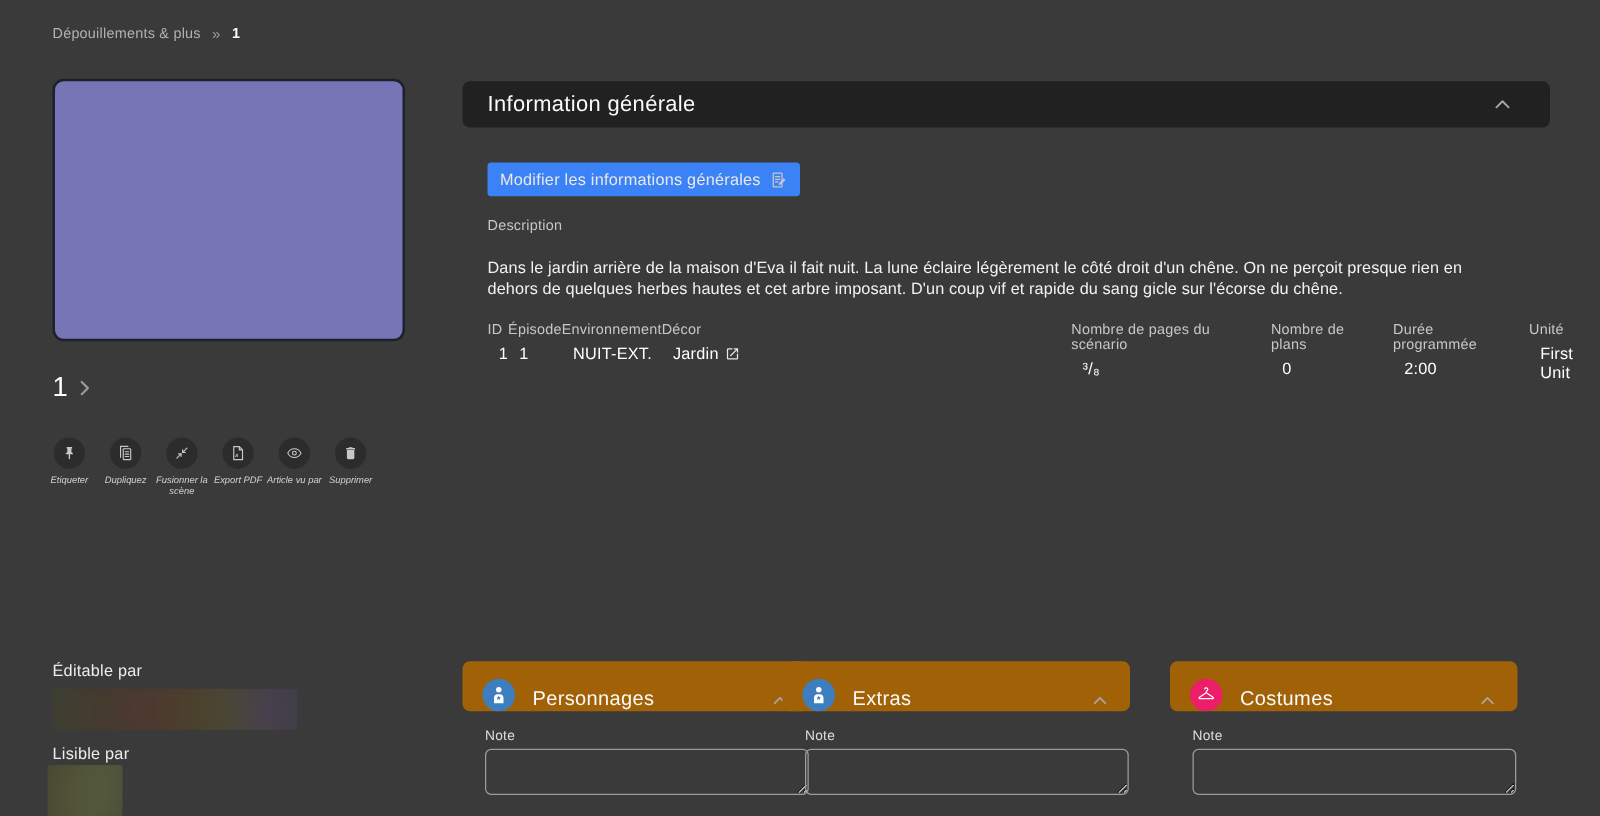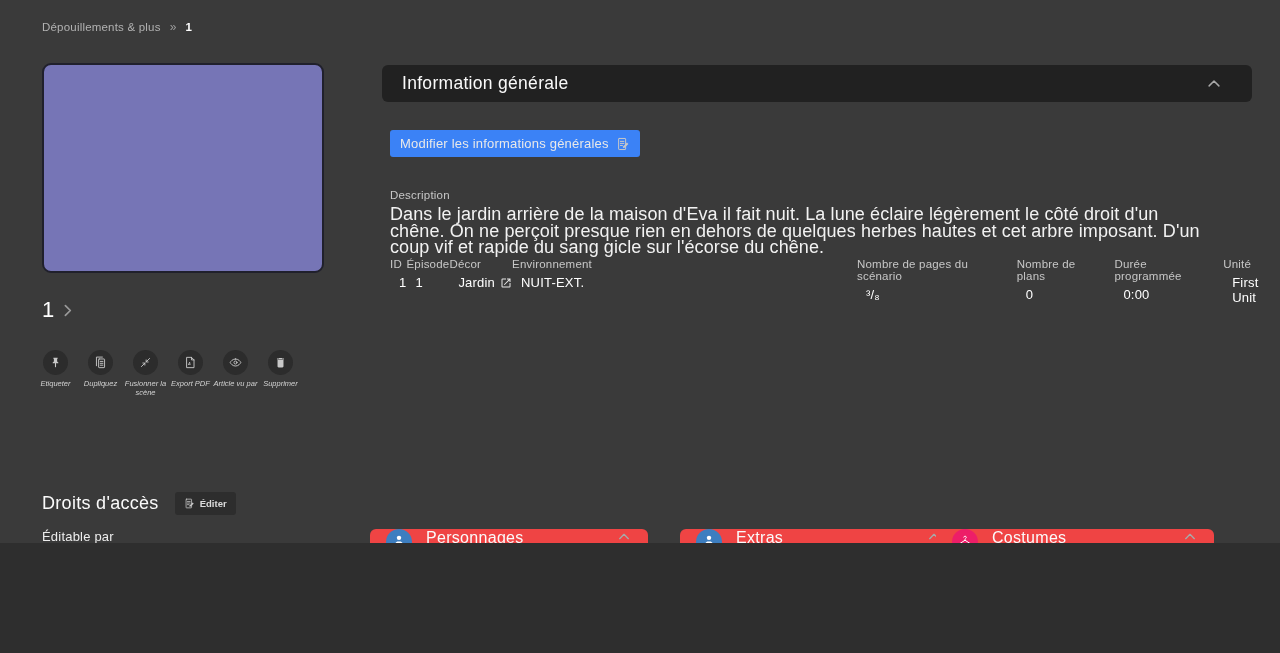--- a/index.html
+++ b/index.html
@@ -1,19 +1,19 @@
 <!DOCTYPE html>
 <html><head>
 <meta charset="utf-8">
 <style>
   * { margin:0; padding:0; box-sizing:border-box; }
   html,body { background:#2e2e2e; }
   body { font-family:"Liberation Sans", sans-serif; }
   #app {
-    position:relative; width:1280px; height:543px;
+    position:relative; width:1280px; height:653px;
     background:#3a3a3a; overflow:hidden; color:#f0f0f0;
   }
   svg { display:block; }
 
   
   .breadcrumb { position:absolute; left:42px; top:20px; display:flex; align-items:center; gap:9px;
     font-size:11.5px; letter-spacing:.2px; color:#b2b2b2; }
   .breadcrumb .crumb-link { cursor:pointer; }
   .breadcrumb .sep { font-size:12px; color:#9a9a9a; }
   .breadcrumb .current { color:#ffffff; font-weight:700; }
@@ -48,50 +48,50 @@
   .access-label { position:absolute; left:42px; font-size:13px; color:#ededed; letter-spacing:.2px; }
   .blur-box { position:absolute; overflow:hidden; border-radius:2px; }
   .blur-box .blur-inner { position:absolute; inset:-12px; filter:blur(9px); }
   .blur-editable { left:42px; top:551px; width:196px; height:33px; }
   .blur-editable .blur-inner { background:linear-gradient(90deg,#3c4034,#443b2e 22%,#4e3830 38%,#4b402c 55%,#4a4733 68%,#474050 84%,#3d3d42); }
   .blur-readable { left:38px; top:612px; width:60px; height:41px; }
   .blur-readable .blur-inner { background:linear-gradient(100deg,#44462f,#565a3c 60%,#4a4c36); }
 
   
   .section-bar { position:absolute; background:#212121; border-radius:6px;
-    display:flex; align-items:center;margin-left:12px; }
+    display:flex; align-items:center; }
   .info-bar { left:370px; top:65px; width:870px; height:37px; padding:0 20px; }
   .info-bar-title { font-size:17.5px; font-weight:500; letter-spacing:.3px; color:#fafafa; }
   .bar-chevron { margin-left:auto; width:18px; height:18px; cursor:pointer; margin-right:9px; }
 
   .btn-secondary { position:absolute; left:390px; top:130px; height:27px; padding:0 10px;
     background:#3b82f6; border:none; border-radius:3px; color:#e9e9e9;
     font-family:inherit; font-size:13px; letter-spacing:.2px;
     display:flex; align-items:center; gap:7px; cursor:pointer; }
   .btn-secondary svg { width:14px; height:14px; }
 
   .field-label { font-size:11.5px; color:#c7c7c7; letter-spacing:.2px; }
-  .desc-label { position:absolute; left:390px; top:189px; }
+  .desc-label { position:absolute; left:390px; top:175px; }
   .desc-text { position:absolute; left:390px; top:206px; width:822px;
-    font-size:18px; line-height:16.5px; color:#f2f2f2; letter-spacing:.1px; }
+    font-size:13px; line-height:16.5px; color:#f2f2f2; letter-spacing:.1px; }
 
   .fields-col { position:absolute; top:258px; display:flex; flex-direction:row; }
   .fields-col-left  { left:390px; }
   .fields-col-right { left:857px;gap:16px; }
   .field { height:56px; }
   .field-value { margin:5px 0 0 9px; font-size:13px; font-weight:500; color:#ffffff;
     display:flex; align-items:center; gap:5px; letter-spacing:.2px; }
   .field-value .ext-link { width:12px; height:12px; cursor:pointer; }
   .link-value { cursor:pointer; }
 
   
   .panel { position:absolute; top:529px; width:278px; }
-  .panel-1 { left:370px; } .panel-2 { left:680px; } .panel-3 { left:936px; }
-  .panel-head { height:40px; background:#ef4444; border-radius:6px;
-    display:flex; align-items:flex-start; padding:0 14px 0 16px; cursor:pointer; }
+  .panel-1 { left:370px; } .panel-2 { left:626px; } .panel-3 { left:936px; }
+  .panel-head { height:40px; background:#a16207; border-radius:6px;
+    display:flex; align-items:flex-end; padding:0 14px 0 16px; cursor:pointer; }
   .panel-icon { width:26px; height:26px; border-radius:50%;
     display:flex; align-items:center; justify-content:center; flex:0 0 auto; }
   .panel-icon svg { width:16px; height:16px; }
   .icon-blue { background:#3d7ec0; }
   .icon-pink { background:#ed1e68; }
   .panel-title { margin-left:14px; font-size:16px; font-weight:500; letter-spacing:.3px; color:#fafafa; }
   .panel-head .bar-chevron { width:16px; height:16px; margin-right:2px; }
   .note-label { margin:14px 0 0 18px; font-size:11px; color:#dedede; letter-spacing:.2px; }
   .note-input { margin:4px 0 0 18px; width:259px; height:37px; background:transparent;
     border:1px solid #9c9c9c; border-radius:5px; resize:both;
@@ -177,31 +177,20 @@
       <span class="action-circle">
         <svg viewBox="0 0 24 24">
             <path class="fl" d="M6.5 19c0 1.1.9 2 2 2h7c1.1 0 2-.9 2-2V7.5h-11V19zM18.5 4.5h-3.2l-1-1h-4.6l-1 1H5.5v2h13v-2z"></path>
           </svg>
       </span>
       <span class="action-label">Supprimer</span>
     </div>
   </div>
 
 
-  <div class="access-title-row">
-    <span class="access-title">Droits d'accès</span>
-    <button class="btn-edit-small">
-      <svg viewBox="0 0 24 24">
-        <rect class="st" x="4.5" y="2.5" width="12" height="19" rx="1" stroke-width="2"></rect>
-        <path class="st" d="M7.5 7.5h6M7.5 11h6M7.5 14.5h3.5" stroke-width="1.8"></path>
-        <path class="fl" d="M12.5 16l6.4-6.4 2.3 2.3-6.4 6.4-3 .7z"></path>
-      </svg>
-      <span>Éditer</span>
-    </button>
-  </div>
 
   <div class="access-label" style="top:529px">Éditable par</div>
   <div class="blur-box blur-editable">
       <div class="blur-inner"></div>
     </div>
 
   <div class="access-label" style="top:595px">Lisible par</div>
   <div class="blur-box blur-readable">
       <div class="blur-inner"></div>
     </div>
@@ -232,53 +221,53 @@
           <span>1</span>
         </div>
     </div>
     <div class="field">
       <div class="field-label">Épisode</div>
       <div class="field-value">
           <span>1</span>
         </div>
     </div>
     <div class="field">
+      <div class="field-label">Environnement</div>
+      <div class="field-value">
+          <span>NUIT-EXT.</span>
+        </div>
+    </div>
+    <div class="field">
       <div class="field-label">Décor</div>
       <div class="field-value">
         <span class="link-value">Jardin</span>
         <svg class="ext-link" viewBox="0 0 24 24">
           <path fill="#e8e8e8" d="M19 19H5V5h7V3H5a2 2 0 0 0-2 2v14a2 2 0 0 0 2 2h14a2 2 0 0 0 2-2v-7h-2v7zM14 3v2h3.59l-9.83 9.83 1.41 1.41L19 6.41V10h2V3h-7z"></path>
         </svg>
       </div>
     </div>
-    <div class="field">
-      <div class="field-label">Environnement</div>
-      <div class="field-value">
-          <span>NUIT-EXT.</span>
-        </div>
-    </div>
   </div>
 
   <div class="fields-col fields-col-right">
     <div class="field">
       <div class="field-label">Nombre de pages du scénario</div>
       <div class="field-value">
           <span>³/₈</span>
         </div>
     </div>
     <div class="field">
       <div class="field-label">Nombre de plans</div>
       <div class="field-value">
           <span>0</span>
         </div>
     </div>
     <div class="field">
       <div class="field-label">Durée programmée</div>
       <div class="field-value">
-          <span>0:00</span>
+          <span>2:00</span>
         </div>
     </div>
     <div class="field">
       <div class="field-label">Unité</div>
       <div class="field-value">
           <span>First Unit</span>
         </div>
     </div>
   </div>
 

